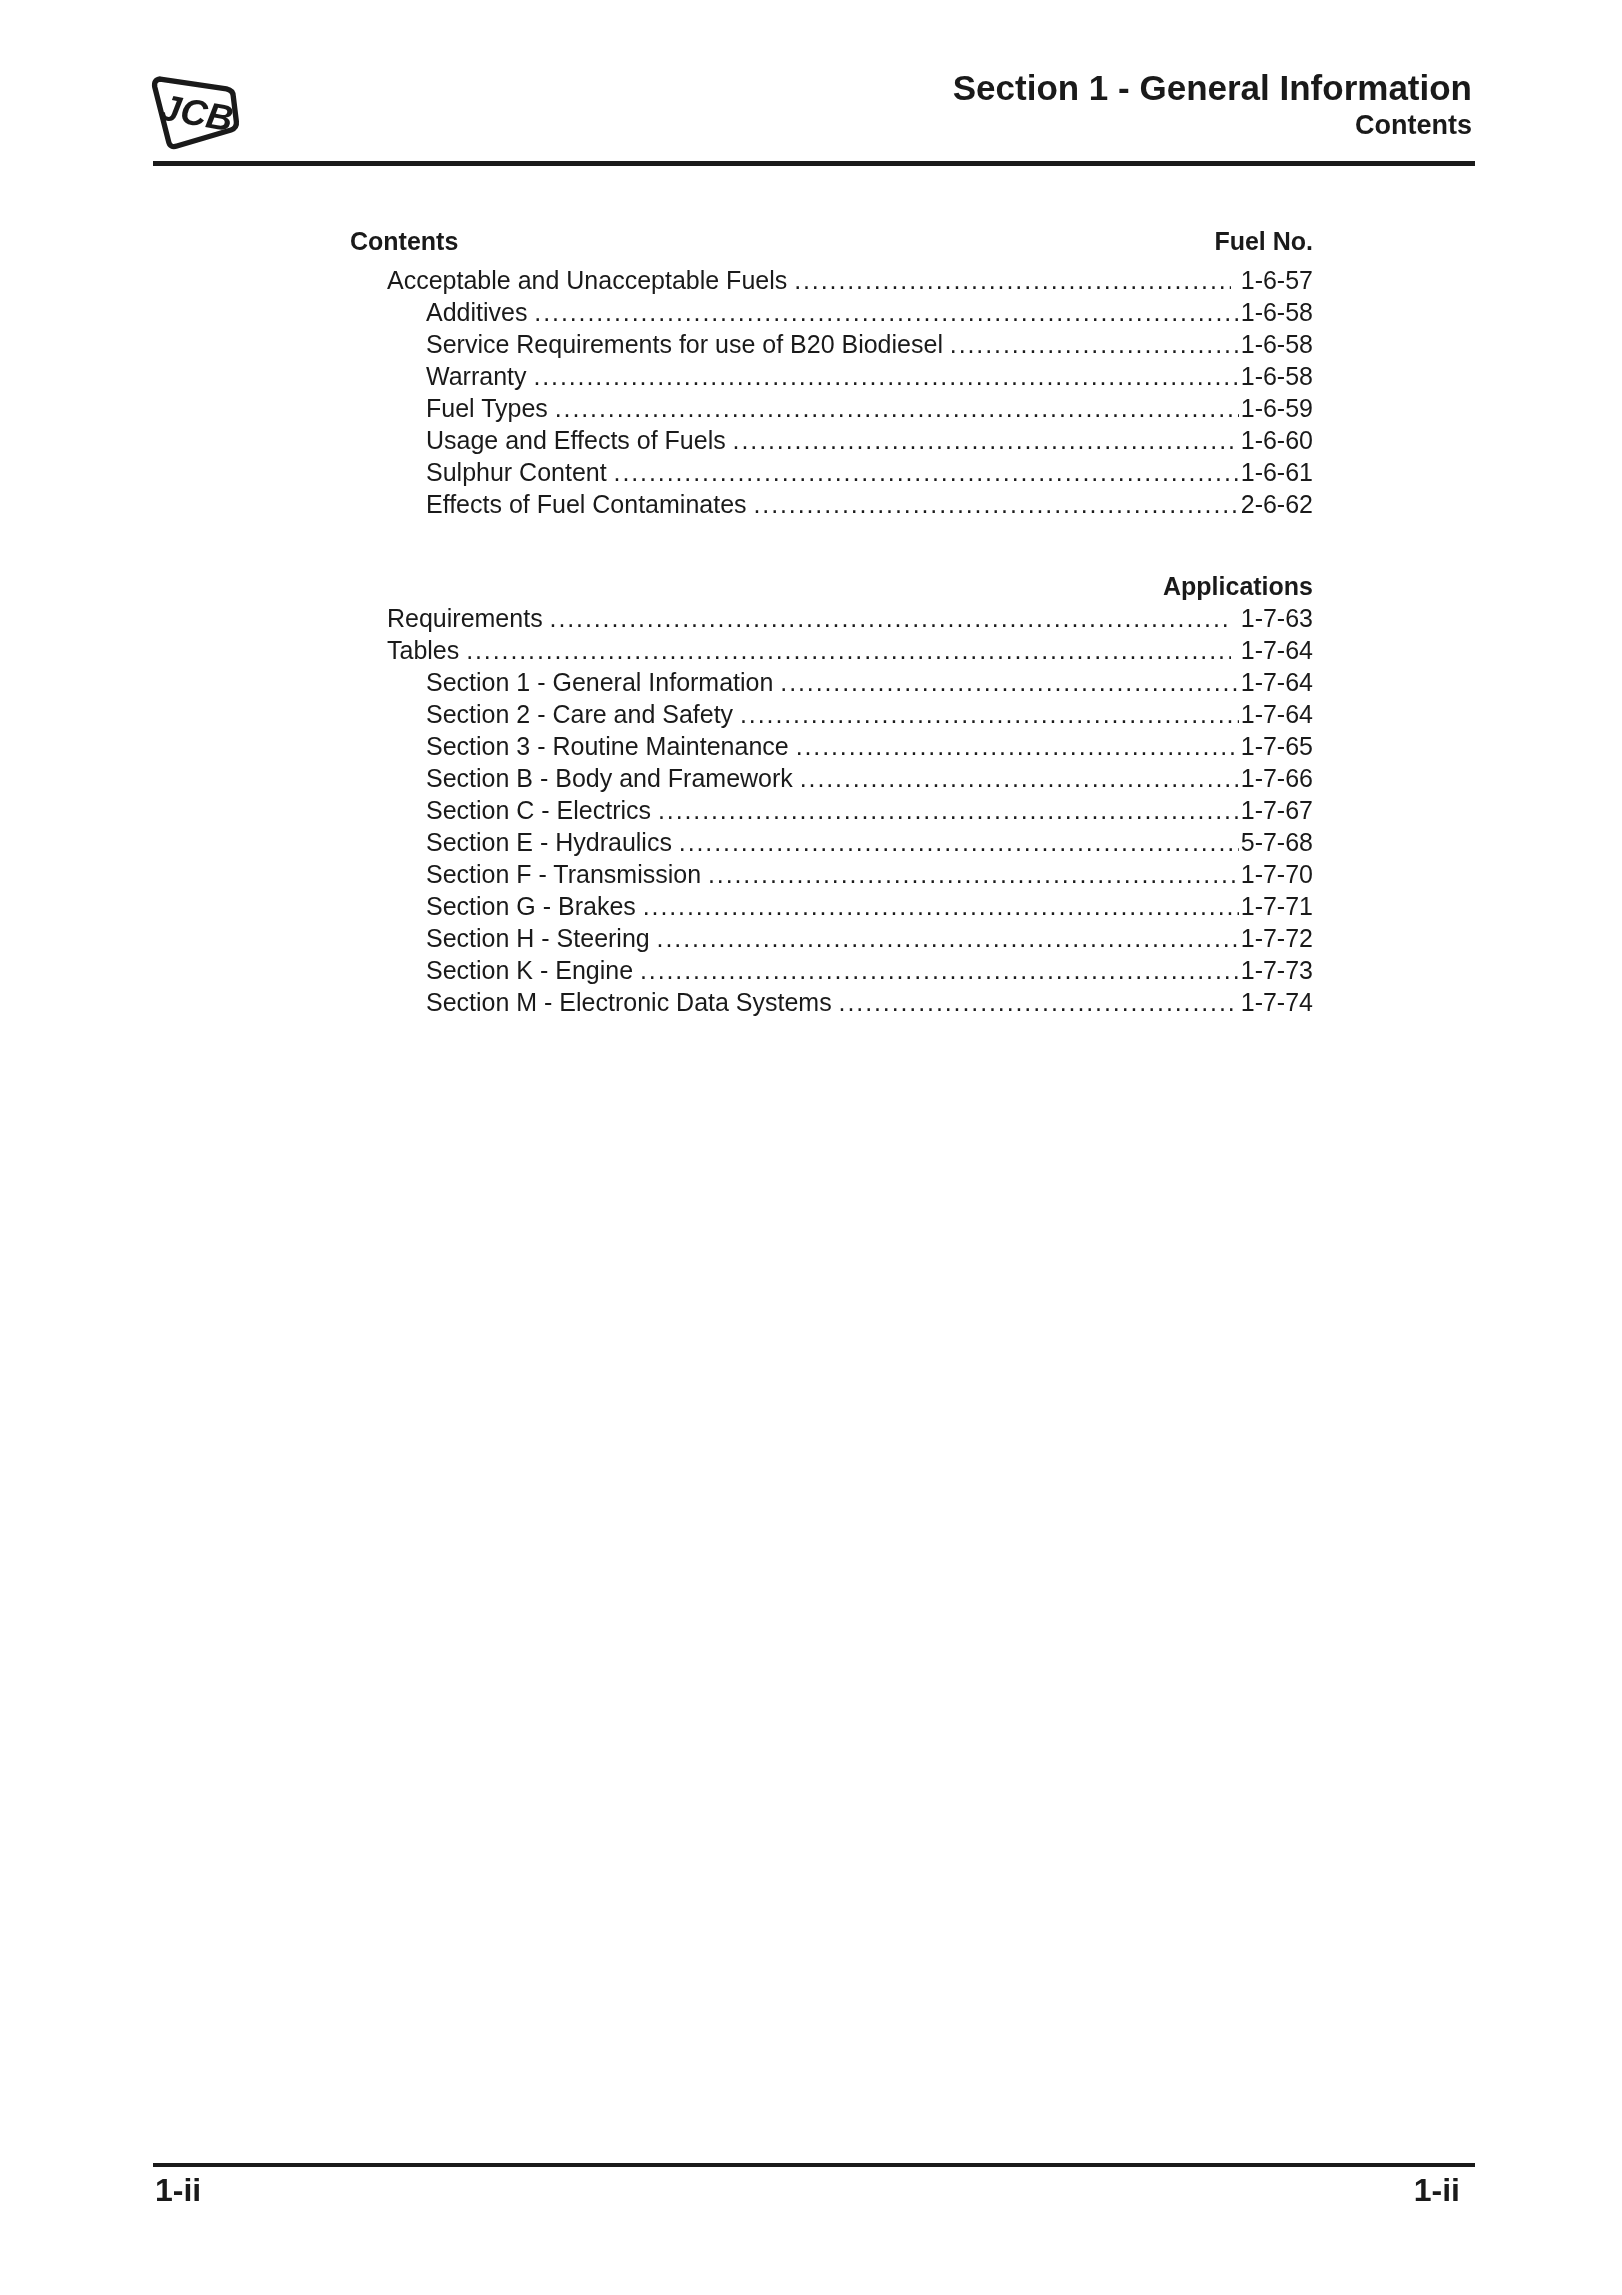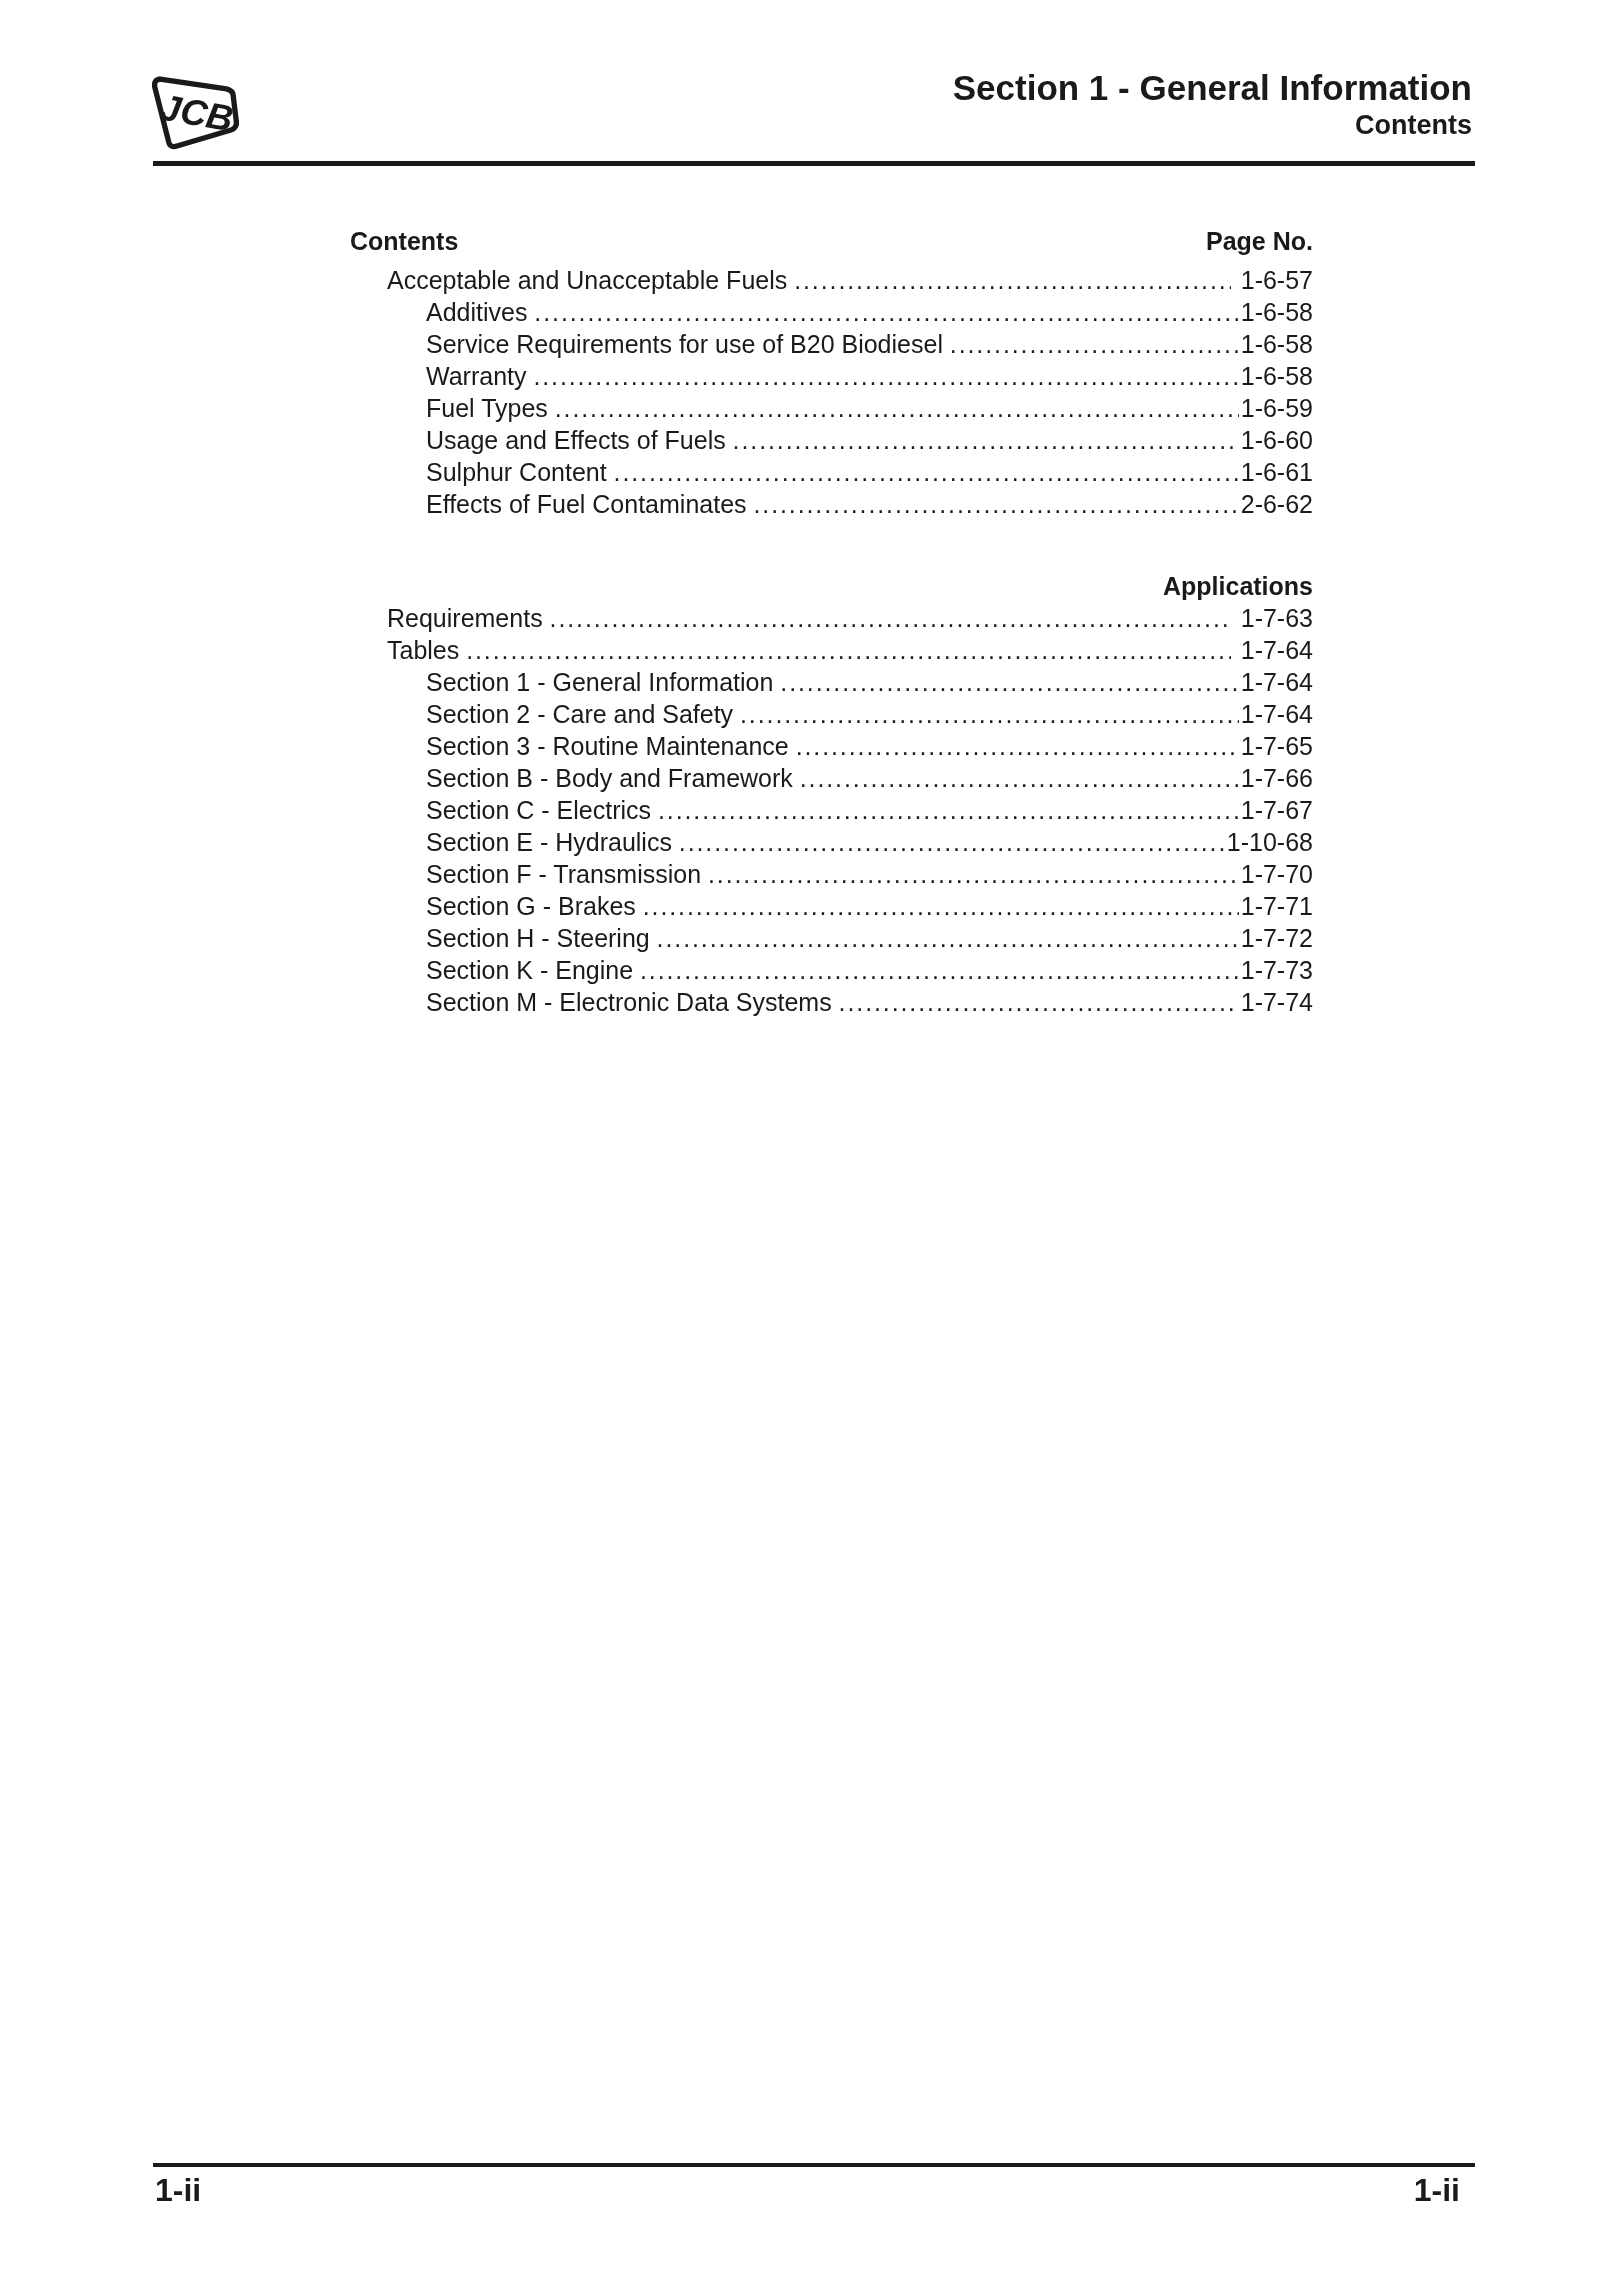--- a/index.html
+++ b/index.html
@@ -107,21 +107,21 @@
 <div class="titles">
   <div class="title">Section 1 - General Information</div>
   <div class="subtitle">Contents</div>
 </div>
 
 <div class="rule"></div>
 
 <div class="toc">
   <div class="toc-head">
     <span>Contents</span>
-    <span>Page No.</span>
+    <span>Fuel No.</span>
   </div>
   <div>
       <div class="toc-row lvl1">
         <span class="toc-label">Acceptable and Unacceptable Fuels</span>
         <span class="leader"></span>
         <span class="page-num">1-6-57</span>
       </div>
       <div class="toc-row lvl2">
         <span class="toc-label">Additives</span>
         <span class="leader"></span>
@@ -189,21 +189,21 @@
         <span class="page-num">1-7-66</span>
       </div>
       <div class="toc-row lvl2">
         <span class="toc-label">Section C - Electrics</span>
         <span class="leader"></span>
         <span class="page-num">1-7-67</span>
       </div>
       <div class="toc-row lvl2">
         <span class="toc-label">Section E - Hydraulics</span>
         <span class="leader"></span>
-        <span class="page-num">1-10-68</span>
+        <span class="page-num">5-7-68</span>
       </div>
       <div class="toc-row lvl2">
         <span class="toc-label">Section F - Transmission</span>
         <span class="leader"></span>
         <span class="page-num">1-7-70</span>
       </div>
       <div class="toc-row lvl2">
         <span class="toc-label">Section G - Brakes</span>
         <span class="leader"></span>
         <span class="page-num">1-7-71</span>

